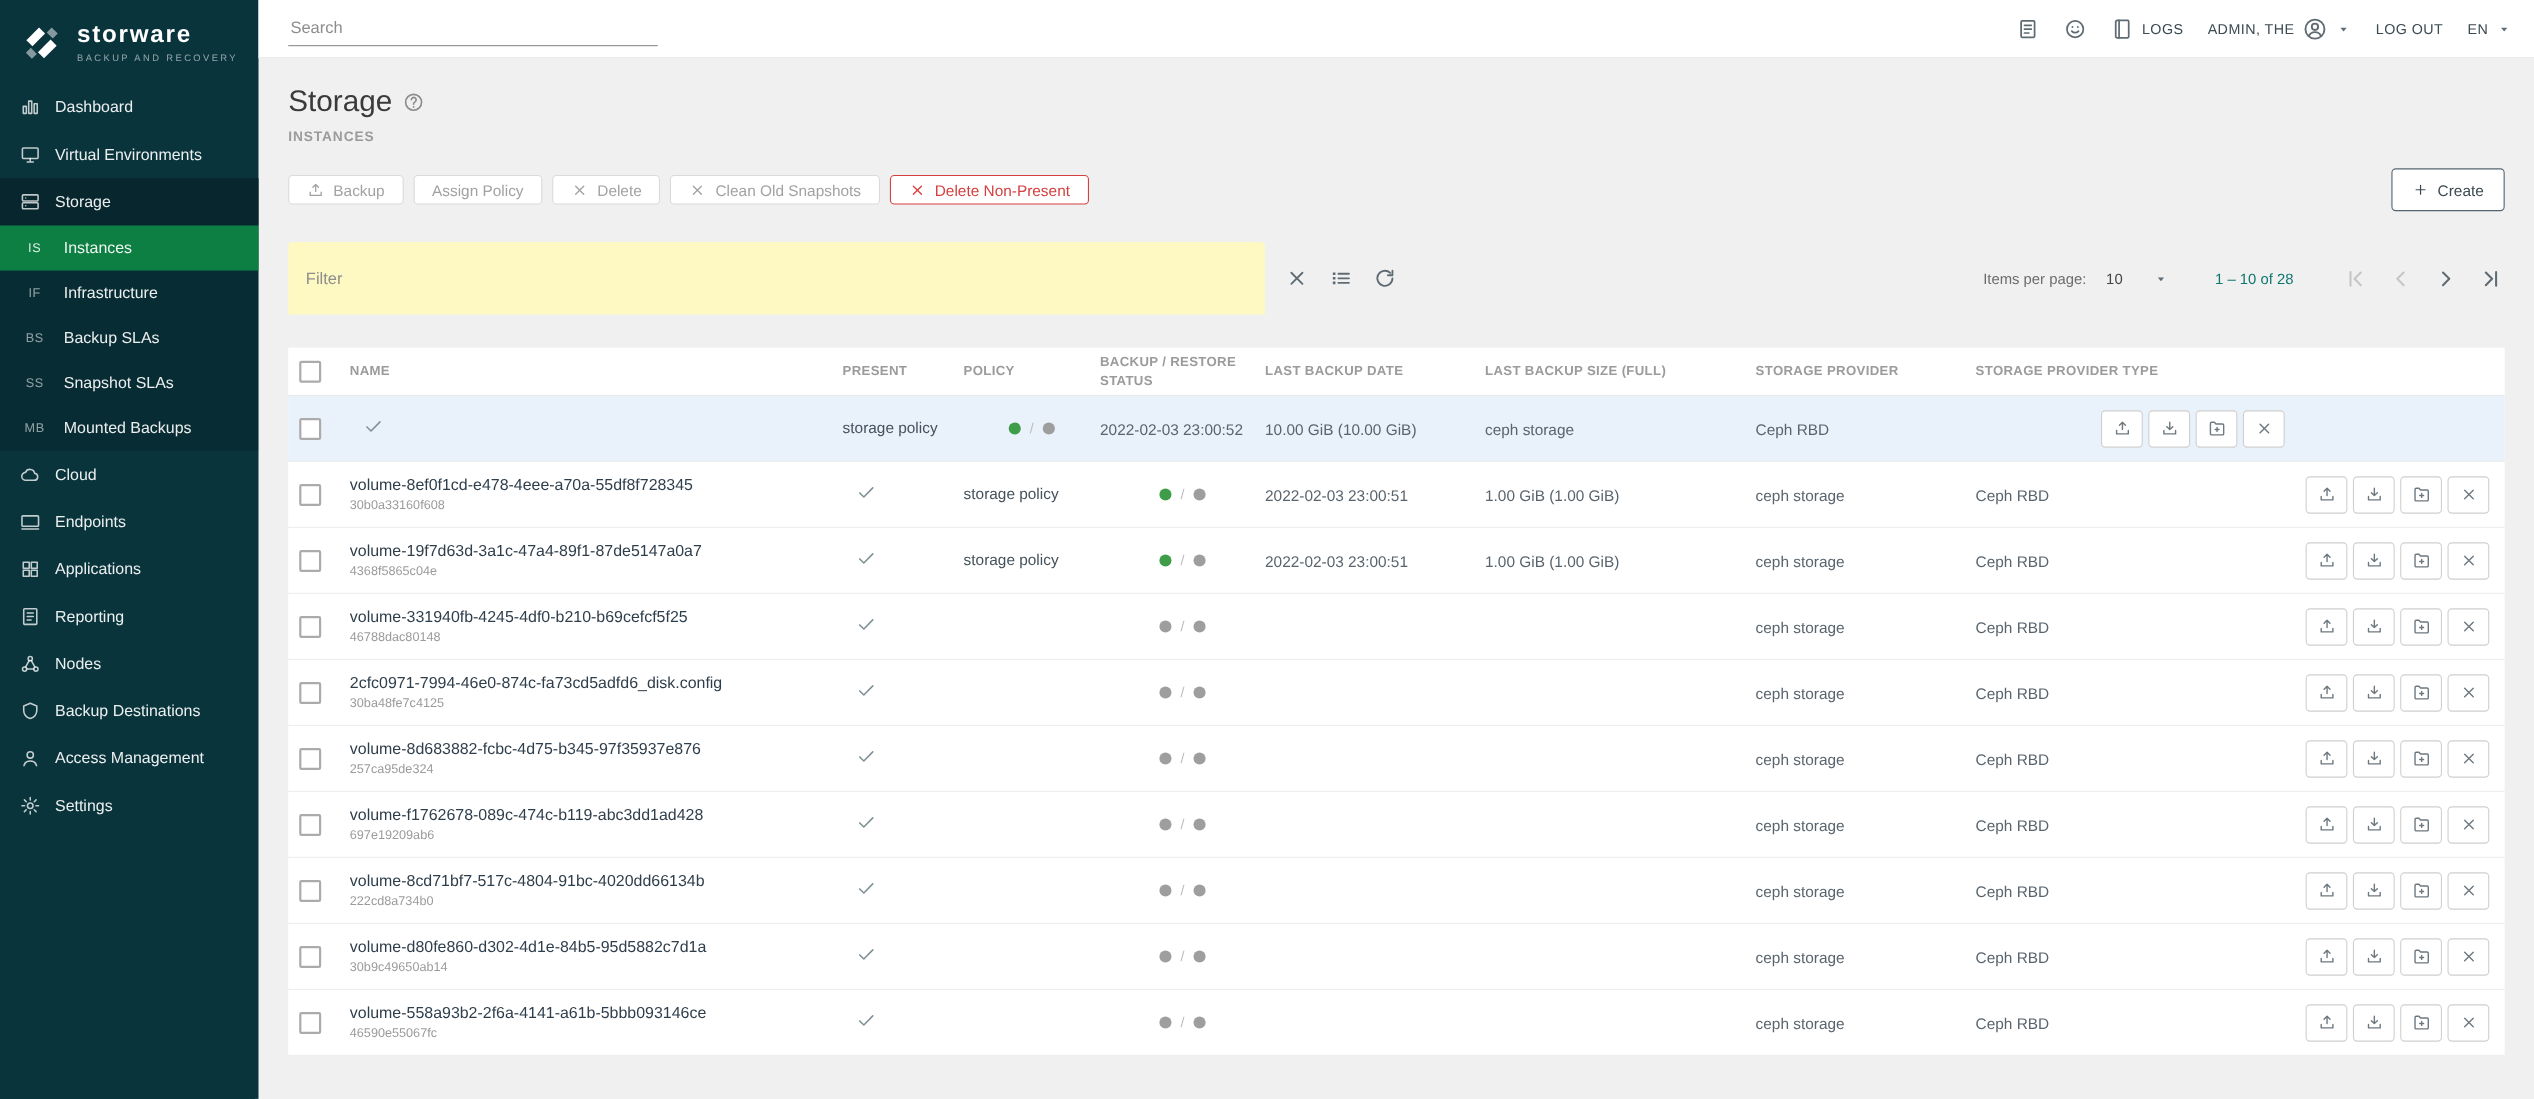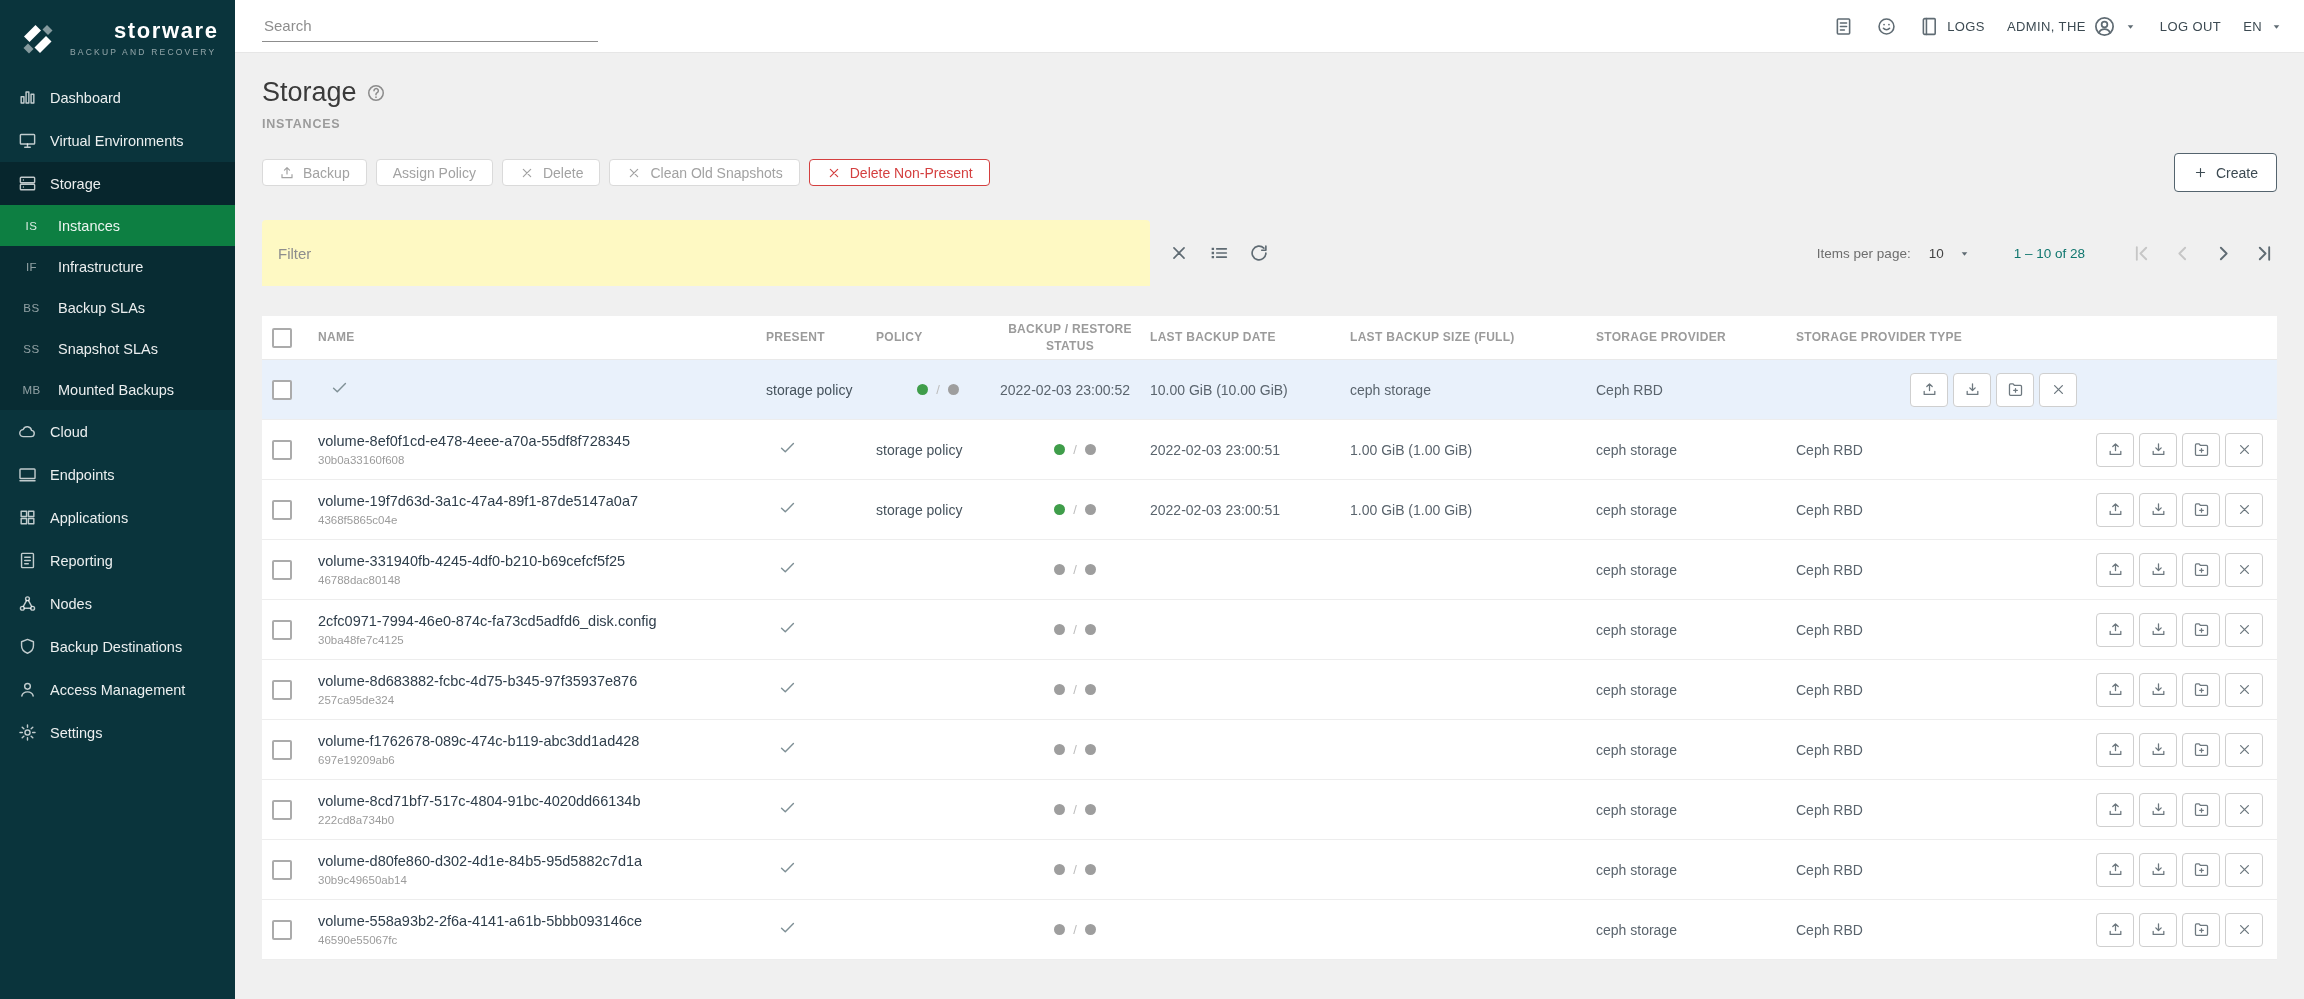--- a/index.html
+++ b/index.html
@@ -6,21 +6,21 @@
   html,body{width:2304px;height:999px;overflow:hidden;}
   body{font-family:"Liberation Sans",sans-serif;background:#f0f0f0;color:#444;}
   .icon{display:inline-block;flex:0 0 auto;}
   .icon svg{width:100%;height:100%;display:block;}
   .app{display:flex;width:100%;height:100%;}
 
   
   .sidebar{width:235px;min-width:235px;background:#0a343c;display:flex;flex-direction:column;}
   .logo{display:flex;align-items:center;gap:10px;padding:14px 16px 16px 16px;height:76px;}
   .logo-mark{width:44px;height:44px;}
-  .brand-name{font-size:22px;font-weight:700;letter-spacing:1.6px;color:#fff;text-transform:lowercase;margin-left:44px;}
+  .brand-name{font-size:22px;font-weight:700;letter-spacing:1.6px;color:#fff;text-transform:lowercase;}
   .brand-tag{font-size:8.5px;letter-spacing:2.2px;color:rgba(255,255,255,.55);margin-top:3px;}
   .nav-item{display:flex;align-items:center;gap:13px;height:43px;padding:0 18px;font-size:14.5px;color:rgba(255,255,255,.92);cursor:pointer;}
   .nav-item .nav-icon{width:19px;height:19px;color:rgba(255,255,255,.75);}
   .nav-item.parent-active{background:#07262d;}
   .nav-item.sub{height:41px;background:rgba(0,0,0,.14);padding-left:18px;}
   .nav-item.sub.active{background:#0d7f42;}
   .nav-badge{width:27px;font-size:11.5px;color:rgba(255,255,255,.55);letter-spacing:.5px;text-align:center;}
   .nav-item.sub.active .nav-badge{color:rgba(255,255,255,.85);}
   .nav-label{white-space:nowrap;}
 
@@ -48,32 +48,32 @@
   .create-btn{margin-left:auto;display:flex;align-items:center;gap:8px;height:39px;padding:0 18px;background:#fff;border:1px solid #54646e;border-radius:4px;font-family:inherit;font-size:14px;color:#3c4a52;font-weight:500;cursor:pointer;}
   .create-btn .icon{width:15px;height:15px;}
 
   .filter-row{display:flex;align-items:center;margin-top:28px;gap:18px;}
   .filter-box{width:888px;height:66px;background:#fef9c3;border-radius:4px 4px 0 0;display:flex;align-items:center;padding:0 16px;}
   .filter-box input{border:none;outline:none;font-size:15px;width:100%;font-family:inherit;background:transparent;color:#333;}
   .filter-box input::placeholder{color:#8d8d8d;}
   .fb-icon{width:22px;height:22px;color:#5f6b73;cursor:pointer;}
   .spacer{flex:1;}
   .pp-label{font-size:13.5px;color:#6d6d6d;}
-  .pp-select{display:flex;align-items:center;gap:13px;font-size:13.5px;color:#444;cursor:pointer;margin-right:24px;}
+  .pp-select{display:flex;align-items:center;gap:27px;font-size:13.5px;color:#444;cursor:pointer;margin-right:24px;}
   .pp-range{font-size:13.5px;color:#0f766e;margin-right:26px;}
   .pg-group{display:flex;align-items:center;gap:16px;}
   .pg-btn{width:25px;height:25px;color:#5f6b73;cursor:pointer;}
   .pg-btn.disabled{color:#c6c6c6;}
 
   
   .table-card{margin-top:30px;background:#fff;}
   .grid{display:grid;grid-template-columns:56px 448px 110px 124px 150px 200px 246px 200px 295px 1fr;align-items:center;}
   .thead{height:44px;border-bottom:1px solid #e9e9e9;}
   .th{font-size:12px;font-weight:700;color:#9b9b9b;letter-spacing:.3px;padding-right:10px;line-height:1.35;}
-  .th.center{text-align:center;}
+  .th.center{text-align:left;}
   .c-check{padding-left:10px;display:flex;align-items:center;}
   .checkbox{display:inline-block;width:20px;height:20px;border:2px solid #ababab;border-radius:2px;background:#fff;cursor:pointer;}
   .trow{height:60px;border-bottom:1px solid #ededed;}
   .trow.highlighted{background:#e9f1fb;}
   .vol-name{font-size:14.5px;color:#2f3e4b;text-decoration:none;cursor:pointer;display:block;line-height:1.2;}
   .vol-id{font-size:11.5px;color:#9b9b9b;margin-top:4px;}
   .check-ic{width:19px;height:19px;color:#7f9096;margin-left:12px;}
   .policy-link{font-size:14px;color:#45525c;cursor:pointer;}
   .c-status{display:flex;align-items:center;justify-content:center;gap:8px;}
   .dot{width:11px;height:11px;border-radius:50%;}

